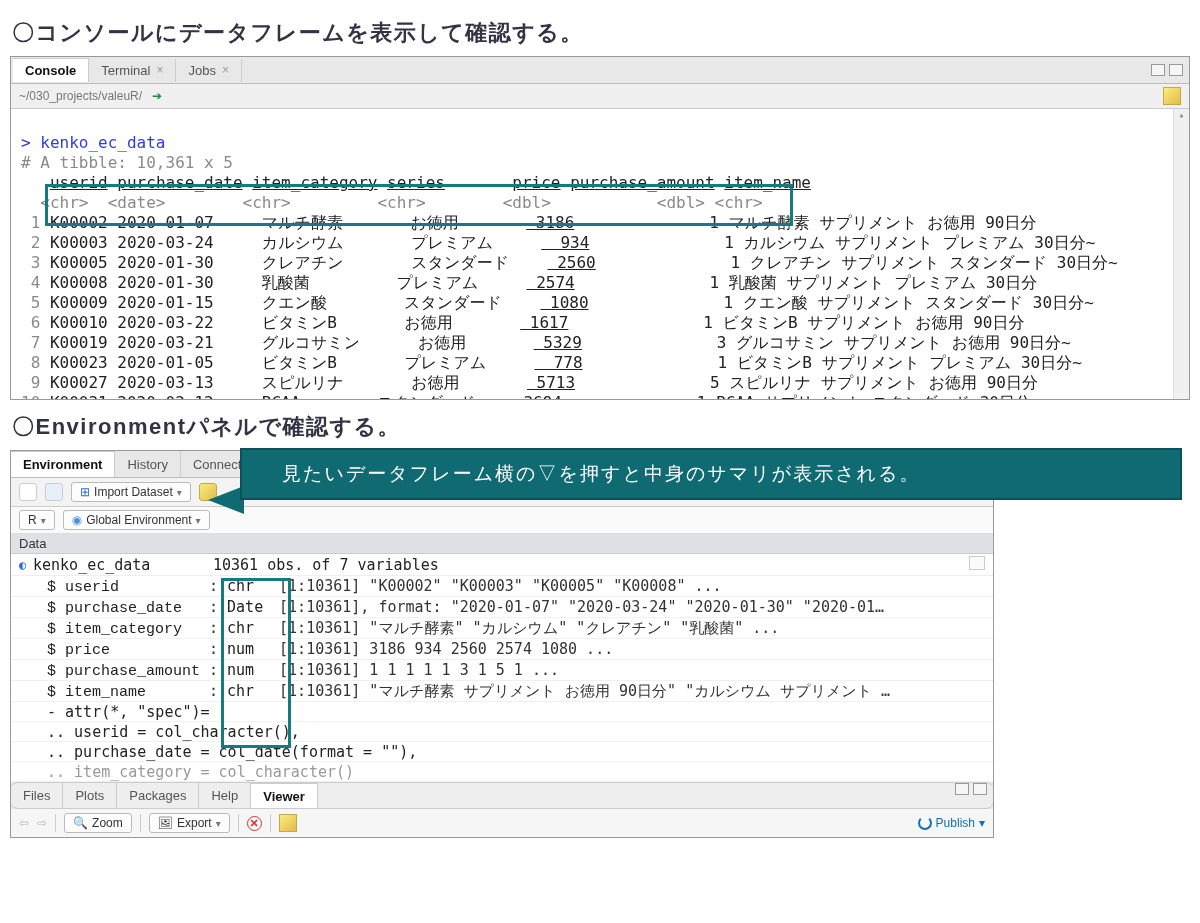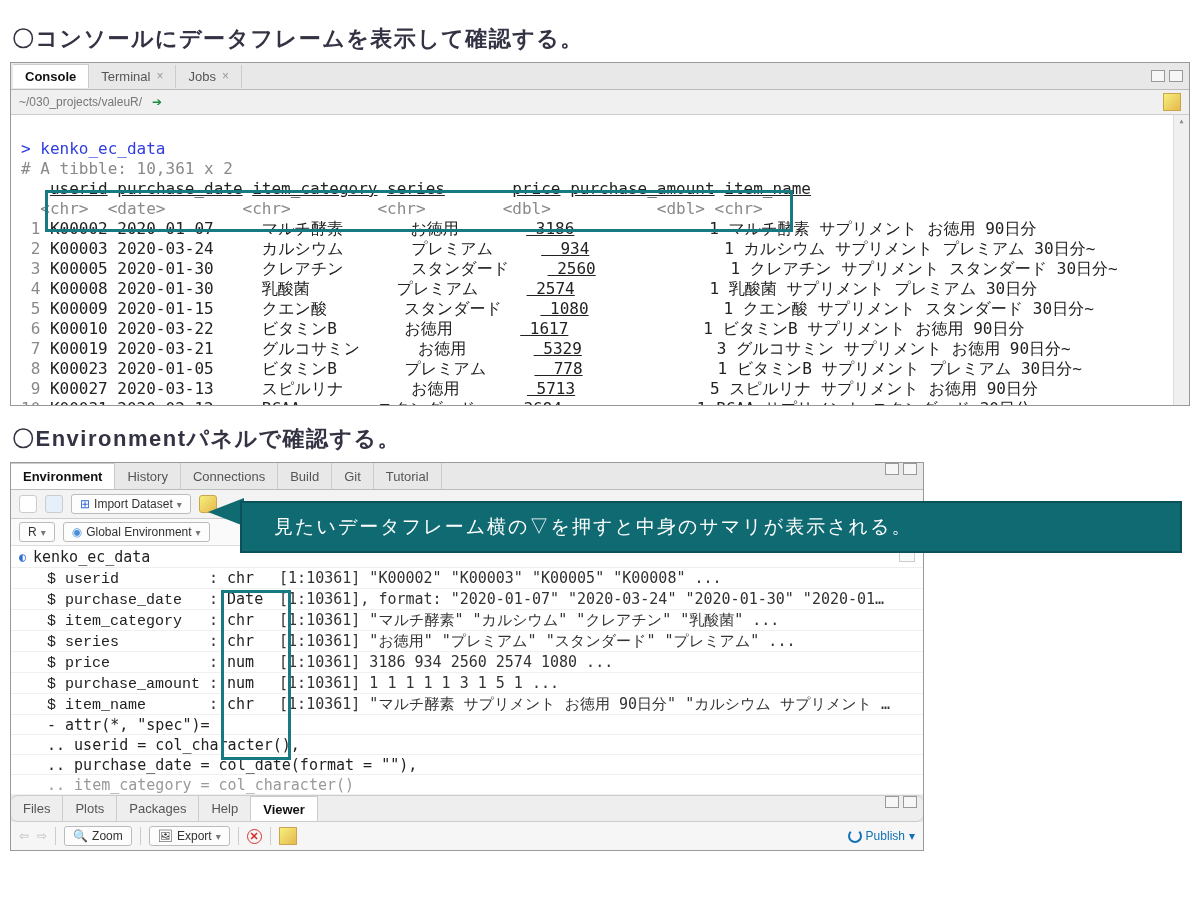--- a/index.html
+++ b/index.html
@@ -9,21 +9,21 @@
     width: 1200px;
     padding: 6px 10px;
     font-size: 13px;
     color: #333;
   }
   .caption {
     font-size: 22px;
     font-weight: 600;
     color: #334;
     letter-spacing: 1.5px;
-    margin: 18px 0 8px 2px;
+    margin: 12px 0 8px 2px;
   }
 
   
   .panel {
     border: 1px solid #999;
     background: #e7e7e7;
     position: relative;
     margin-bottom: 8px;
   }
   .panel .tabstrip {
@@ -184,24 +184,23 @@
 
   
   .callout-wrap { position:relative; }
   .callout {
     position:absolute;
     top:-2px; left:230px; right:8px;
     background:#0f6a72;
     color:#fff;
     font-size:19px;
     letter-spacing:2px;
-    padding:11px 32px;
+    padding:11px 40px;
     border:2px solid #0b5159;
     z-index:5;
-    margin-top:41px;
   }
   .callout-tail {
     position:absolute;
     top:36px; left:198px;
     width:0;height:0;
     border-top:14px solid transparent;
     border-bottom:14px solid transparent;
     border-right:36px solid #0f6a72;
     z-index:5;
   }
@@ -239,21 +238,21 @@
       <div class="winbtn"></div>
     </div>
   </div>
   <div class="toolbar">
     <span class="path">~/030_projects/valeuR/</span>
     <span class="arrow">➔</span>
     <span class="wand"></span>
   </div>
   <div class="console-body">
 <span class="cmd"><span>&gt; </span><span>kenko_ec_data</span></span>
-<span class="grey"># A tibble: 10,361 x 2</span>
+<span class="grey"># A tibble: 10,361 x 5</span>
 <span class="black">   <span class="underline">userid</span> <span class="underline">purchase_date</span> <span class="underline">item_category</span> <span class="underline">series</span>       <span class="underline">price</span> <span class="underline">purchase_amount</span> <span class="underline">item_name</span></span>
 <span class="grey">  &lt;chr&gt;  &lt;date&gt;        &lt;chr&gt;         &lt;chr&gt;        &lt;dbl&gt;           &lt;dbl&gt; &lt;chr&gt;</span>
 <span id="rows"><span class="grey"> 1</span> <span class="black">K00002 2020-01-07     マルチ酵素       お徳用       <span class="underline"> 3186</span>              1 マルチ酵素 サプリメント お徳用 90日分</span>
 <span class="grey"> 2</span> <span class="black">K00003 2020-03-24     カルシウム       プレミアム     <span class="underline">  934</span>              1 カルシウム サプリメント プレミアム 30日分~</span>
 <span class="grey"> 3</span> <span class="black">K00005 2020-01-30     クレアチン       スタンダード    <span class="underline"> 2560</span>              1 クレアチン サプリメント スタンダード 30日分~</span>
 <span class="grey"> 4</span> <span class="black">K00008 2020-01-30     乳酸菌         プレミアム     <span class="underline"> 2574</span>              1 乳酸菌 サプリメント プレミアム 30日分</span>
 <span class="grey"> 5</span> <span class="black">K00009 2020-01-15     クエン酸        スタンダード    <span class="underline"> 1080</span>              1 クエン酸 サプリメント スタンダード 30日分~</span>
 <span class="grey"> 6</span> <span class="black">K00010 2020-03-22     ビタミンB       お徳用       <span class="underline"> 1617</span>              1 ビタミンB サプリメント お徳用 90日分</span>
 <span class="grey"> 7</span> <span class="black">K00019 2020-03-21     グルコサミン      お徳用       <span class="underline"> 5329</span>              3 グルコサミン サプリメント お徳用 90日分~</span>
 <span class="grey"> 8</span> <span class="black">K00023 2020-01-05     ビタミンB       プレミアム     <span class="underline">  778</span>              1 ビタミンB サプリメント プレミアム 30日分~</span>
@@ -262,21 +261,21 @@
 
 
     <div class="highlight-box" style="top:75px;left:34px;width:748px;height:42px;"></div>
     <div class="scroll"><div class="up">▴</div></div>
   </div>
 </div>
 
 <div class="caption">〇Environmentパネルで確認する。</div>
 
 <div class="callout-wrap">
-  <div class="panel env-container" style="width:914px;">
+  <div class="panel env-container" style="width:984px;">
     <div class="env-tabs">
       <div class="tab active">Environment</div>
       <div class="tab">History</div>
       <div class="tab">Connections</div>
       <div class="tab">Build</div>
       <div class="tab">Git</div>
       <div class="tab">Tutorial</div>
       <div class="winbtns">
         <div class="winbtn"></div>
         <div class="winbtn"></div>
@@ -296,32 +295,33 @@
       <span class="btn">
           <span>R</span>
           <span class="chev">▾</span>
         </span>
       <span class="btn">
           <span style="color:#4a90d9;">◉</span>
           <span>Global Environment</span>
           <span class="chev">▾</span>
         </span>
     </div>
+    <div class="env-section">Data</div>
 
     <div class="env-row head">
       <span class="exp-icon">◐</span>
       <span class="env-name">kenko_ec_data</span>
+      <span class="env-obs">10361 obs. of 7 variables</span>
       <span class="framebtn"></span>
     </div>
 
     <div id="vars">
         <div class="var-row"><span class="col-name">$ userid</span>: <span class="col-type">chr</span><span>[1:10361] "K00002" "K00003" "K00005" "K00008" ...</span></div>
         <div class="var-row"><span class="col-name">$ purchase_date</span>: <span class="col-type">Date</span><span>[1:10361], format: "2020-01-07" "2020-03-24" "2020-01-30" "2020-01…</span></div>
         <div class="var-row"><span class="col-name">$ item_category</span>: <span class="col-type">chr</span><span>[1:10361] "マルチ酵素" "カルシウム" "クレアチン" "乳酸菌" ...</span></div>
-        <div class="var-row"><span class="col-name">$ series</span>: <span class="col-type">chr</span><span>[1:10361] "お徳用" "プレミアム" "スタンダード" "プレミアム" ...</span></div>
         <div class="var-row"><span class="col-name">$ price</span>: <span class="col-type">num</span><span>[1:10361] 3186 934 2560 2574 1080 ...</span></div>
         <div class="var-row"><span class="col-name">$ purchase_amount</span>: <span class="col-type">num</span><span>[1:10361] 1 1 1 1 1 3 1 5 1 ...</span></div>
         <div class="var-row"><span class="col-name">$ item_name</span>: <span class="col-type">chr</span><span>[1:10361] "マルチ酵素 サプリメント お徳用 90日分" "カルシウム サプリメント …</span></div>
       </div>
 
     <div class="attr-row">- attr(*, "spec")=</div>
     <div class="attr-row">..   userid = col_character(),</div>
     <div class="attr-row">..   purchase_date = col_date(format = ""),</div>
     <div class="attr-row" style="color:#999;">..   item_category = col_character()</div>
 

